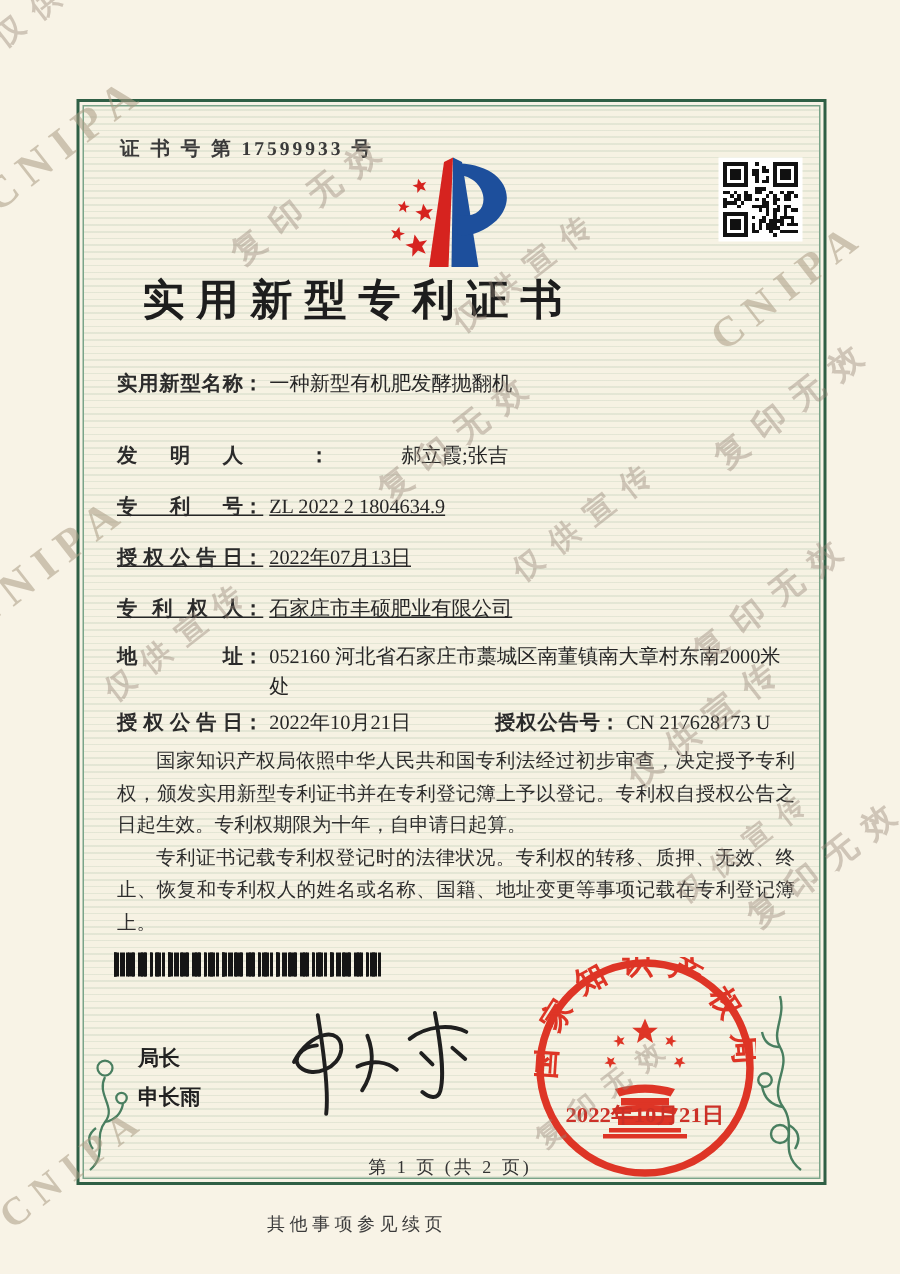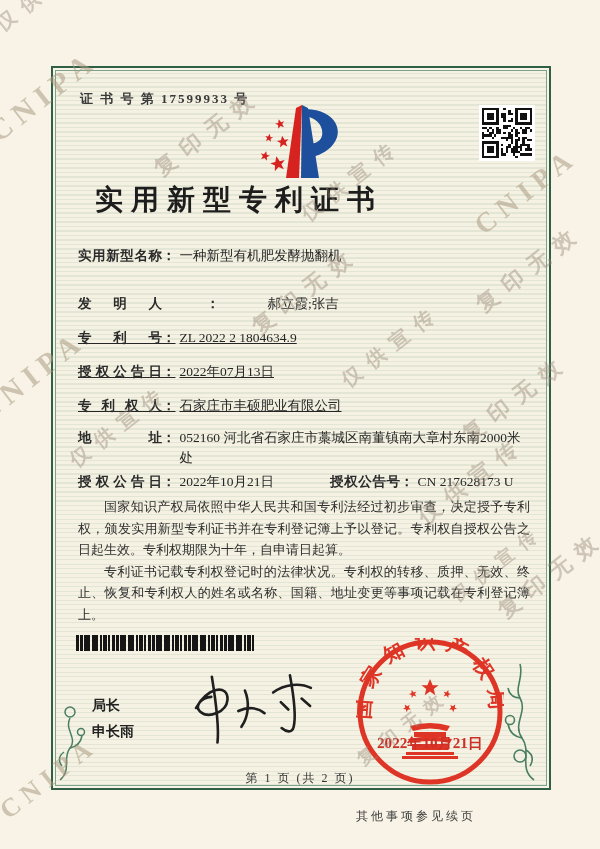--- a/index.html
+++ b/index.html
@@ -71,21 +71,21 @@
   .sig-block{position:absolute; left:92px; top:692px; z-index:2; font-size:14px; font-weight:700; color:#222; line-height:26px; font-family:Liberation Sans, sans-serif;}
   .signature{position:absolute; left:178px; top:666px; z-index:2;}
   
   .seal{position:absolute; left:356px; top:638px; z-index:3; opacity:.93;}
   
   .page-no{
     position:absolute; left:0; top:770px; width:600px; text-align:center; z-index:2;
     font-size:12px; letter-spacing:2px; color:#333;
   }
   .footer-note{
-    position:absolute; left:0; top:808px; width:476px; text-align:right; z-index:2;
+    position:absolute; left:0; top:808px; width:476px; text-align:center; z-index:2;
     font-size:12px; letter-spacing:3px; color:#3c3c3c;
   }
   
   #wm-layer{position:absolute; inset:0; z-index:4; pointer-events:none;}
   .wm{
     position:absolute; transform:rotate(-38deg); transform-origin:0 0;
     white-space:nowrap; font-weight:700; letter-spacing:10px;
     color:rgba(150,134,120,0.42);
   }
   .wm-en{letter-spacing:7px; color:rgba(170,154,132,0.55); font-family:"Liberation Serif",serif;}

